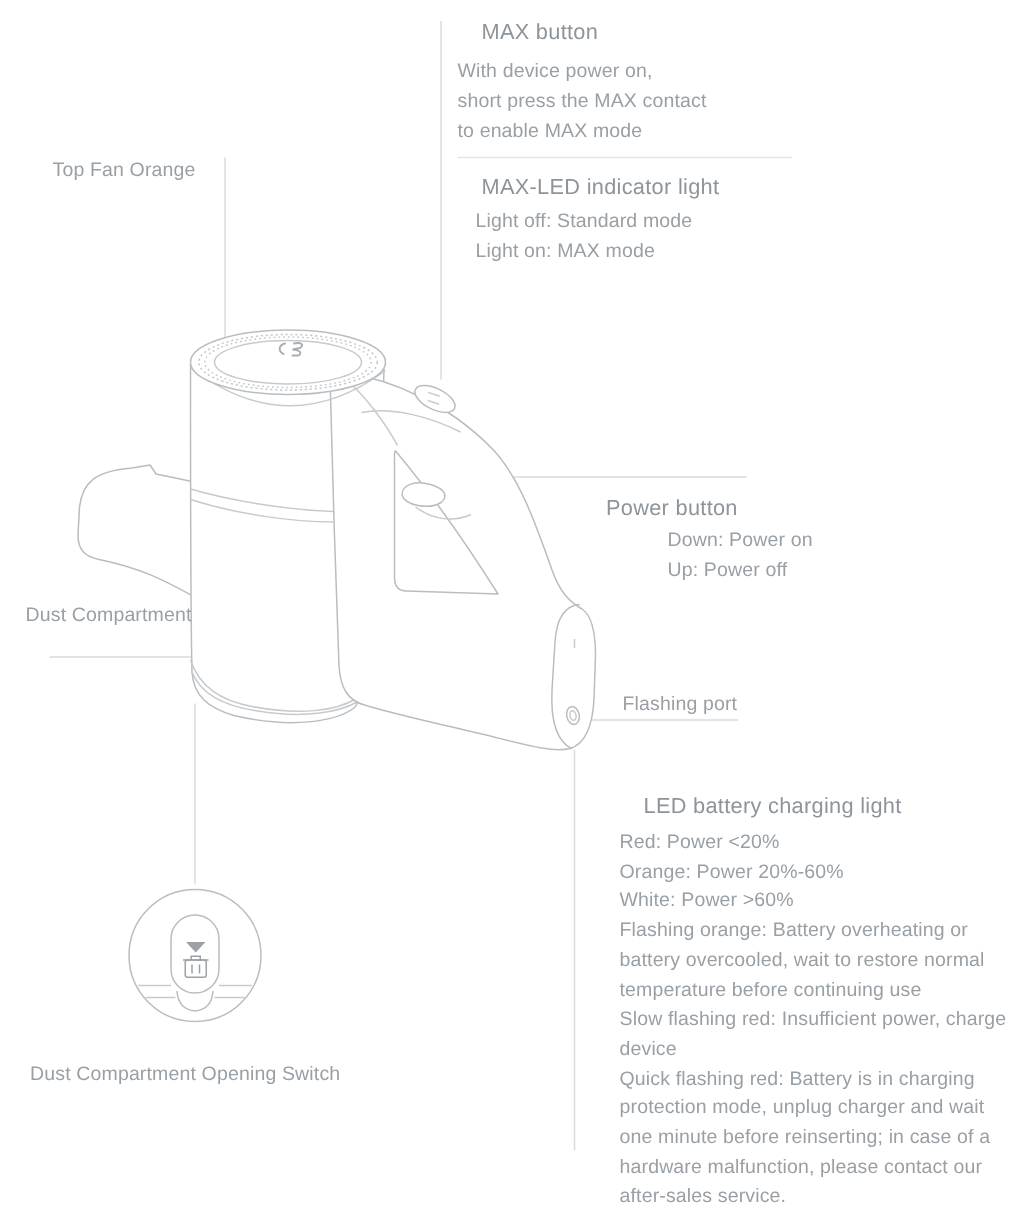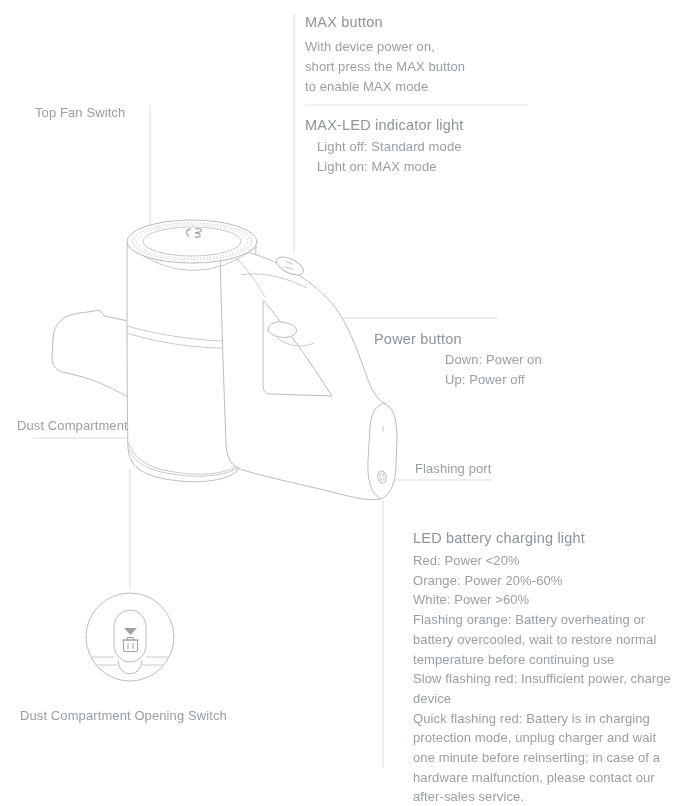--- a/index.html
+++ b/index.html
@@ -2,21 +2,21 @@
 <html><head>
 <meta charset="utf-8">
 <style>
   html,body{margin:0;padding:0;}
   body{
     width:679px;height:806px;position:relative;background:#ffffff;
     font-family:"Liberation Sans", sans-serif;overflow:hidden;
   }
   .abs{position:absolute;}
   .h{
-    font-size:14.5px;color:#8d949a;letter-spacing:.2px;line-height:18px;
+    font-size:14.5px;color:#8d949a;letter-spacing:.2px;line-height:18px;margin-left:16px;
   }
   .b{
     font-size:13px;color:#989fa5;letter-spacing:.1px;line-height:20px;
     white-space:pre-line;
   }
   .b.tight{line-height:19.7px;}
   svg{position:absolute;left:0;top:0;}
   .art{stroke:#b8bdc2;fill:none;stroke-width:1;stroke-linecap:round;stroke-linejoin:round;}
   .artf{stroke:#b8bdc2;fill:#ffffff;stroke-width:1;stroke-linecap:round;stroke-linejoin:round;}
   .fine{stroke:#c6cacd;fill:none;stroke-width:1;}
@@ -97,34 +97,34 @@
       <path d="M 122,640 L 139,640"></path>
       <path d="M 127.5,640 L 127.5,637.5 L 133.5,637.5 L 133.5,640"></path>
       <rect x="123.5" y="640" width="14" height="11.5" rx="1.5"></rect>
       <path d="M 128,643 L 128,649 M 133,643 L 133,649"></path>
     </g>
   </g>
 </svg>
 
 <div class="abs h" style="left:305px;top:13px;">MAX button</div>
 <div class="abs b" style="left:305px;top:37px;">With device power on,
-short press the MAX button
+short press the MAX contact
 to enable MAX mode</div>
 
 <div class="abs h" style="left:305px;top:116px;">MAX-LED indicator light</div>
 <div class="abs b" style="left:305px;top:137px;margin-left:12px;">Light off: Standard mode
 Light on: MAX mode</div>
 
-<div class="abs b" style="left:35px;top:103px;">Top Fan Switch</div>
+<div class="abs b" style="left:35px;top:103px;">Top Fan Orange</div>
 
-<div class="abs h" style="left:374px;top:330px;">Power button</div>
+<div class="abs h" style="left:388px;top:330px;">Power button</div>
 <div class="abs b" style="left:397px;top:350px;margin-left:48px;">Down: Power on
 Up: Power off</div>
 
-<div class="abs b" style="left:17px;top:416px;">Dust Compartment</div>
+<div class="abs b" style="left:17px;top:400px;">Dust Compartment</div>
 
 <div class="abs b" style="left:415px;top:459px;">Flashing port</div>
 
 <div class="abs h" style="left:413px;top:529px;">LED battery charging light</div>
 <div class="abs b tight" style="left:413px;top:551px;width:266px;">Red: Power &lt;20%
 Orange: Power 20%-60%
 White: Power &gt;60%
 Flashing orange: Battery overheating or
 battery overcooled, wait to restore normal
 temperature before continuing use

